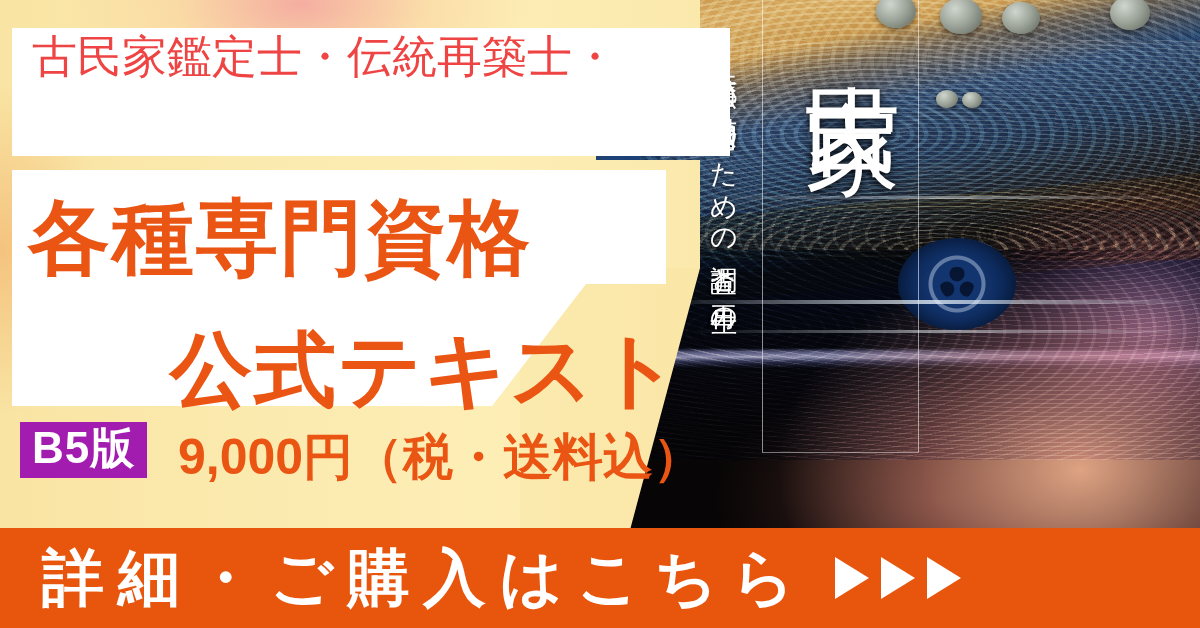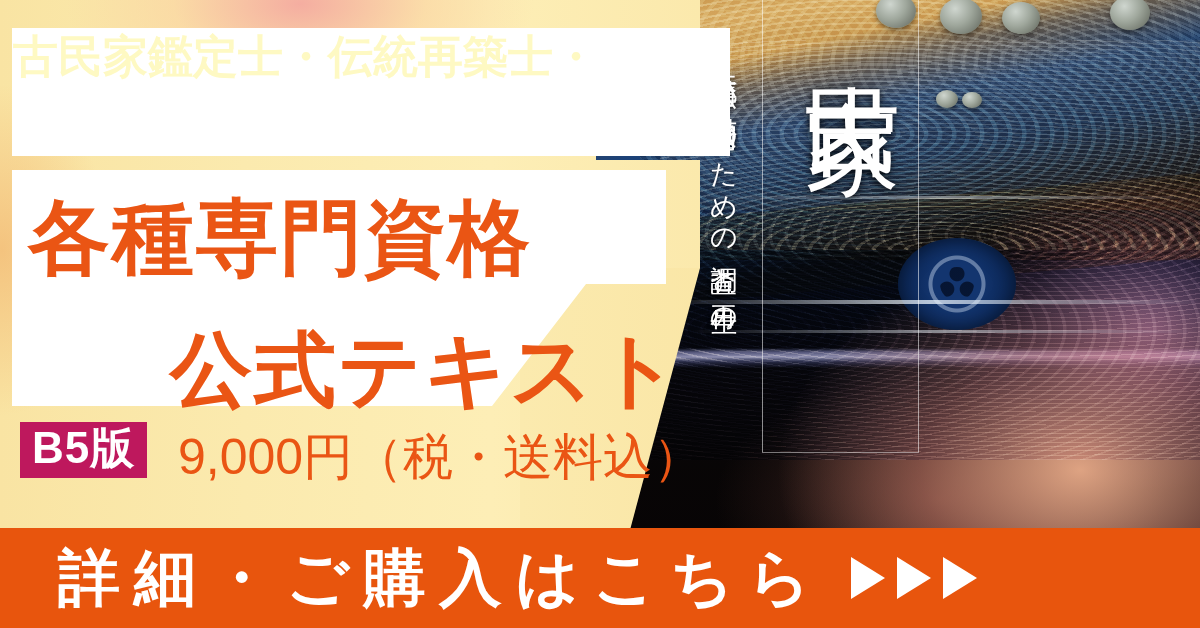--- a/index.html
+++ b/index.html
@@ -175,68 +175,68 @@
   .card {
     position:absolute;
     background:#fff;
   }
   #card-top    { left:12px;  top:28px;  width:718px; height:128px; }
   #card-middle { left:12px;  top:170px; width:654px; height:236px;
                  clip-path:polygon(0 0, 654px 0, 654px 114px, 574px 114px, 480px 236px, 0 236px); }
 
   
   .head-lines {
-    position:absolute; left:13px; top:30px;
+    position:absolute; left:32px; top:30px;
     width:700px;
     font-size:45px;
-    font-weight:700;
+    font-weight:400;
     line-height:1.22;
     letter-spacing:0px;
-    color:#fef9c3;
+    color:#ef4444;
     white-space:nowrap;
   }
   .big-line1, .big-line2 {
     position:absolute;
     color:#ea5514;
     font-weight:700;
     white-space:nowrap;
     letter-spacing:2px;
     text-align:right;
   }
   .big-line1 { left:28px; top:184px; font-size:82px; }
   .big-line2 { left:170px; top:280px; font-size:82px;margin-top:36px; }
 
   
   .badge {
     position:absolute; left:20px; top:422px;
-    background:#be185d; color:#fff;
+    background:#a21caf; color:#fff;
     font-size:44px; font-weight:700;
     padding:2px 12px 6px 12px;
     line-height:1.08;
     letter-spacing:1px;
   }
   .price {
     position:absolute; left:178px; top:424px;
-    color:#ea5514; font-size:50px; font-weight:400;
+    color:#ea5514; font-size:50px; font-weight:700;
     letter-spacing:0px; white-space:nowrap;
   }
 
   
   .cta {
     position:absolute; left:0; top:528px;
     width:1200px; height:100px;
     background:#e8550d;
     display:flex; align-items:center;
   }
   .cta-label {
     color:#fff;
     font-size:62px;
     font-weight:700;
     letter-spacing:14px;
-    margin-left:58px;
+    margin-left:42px;
     white-space:nowrap;
   }
   .arrows { display:flex; gap:12px; margin-left:26px; align-items:center; }
   .arrow {
     width:0; height:0;
     border-left:34px solid #fff;
     border-top:21px solid transparent;
     border-bottom:21px solid transparent;
   }
 </style>

